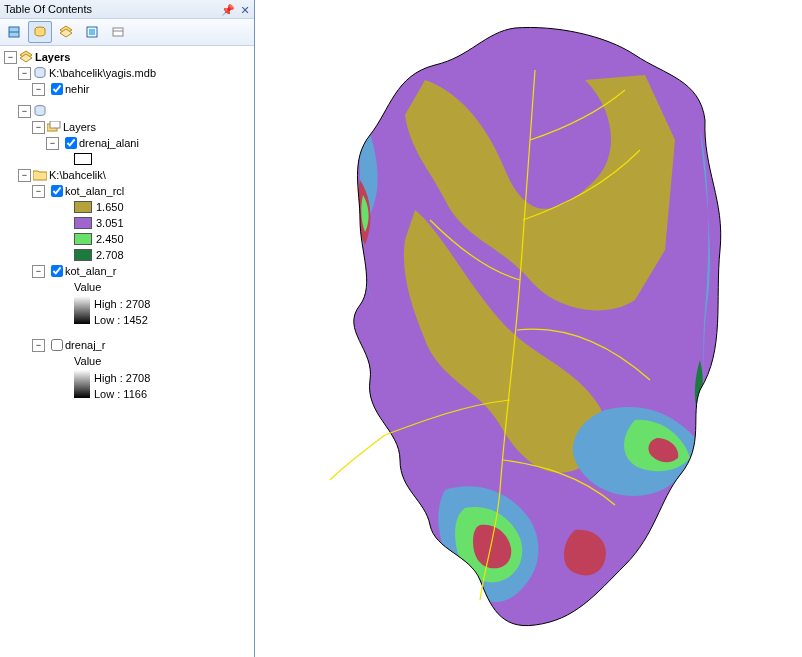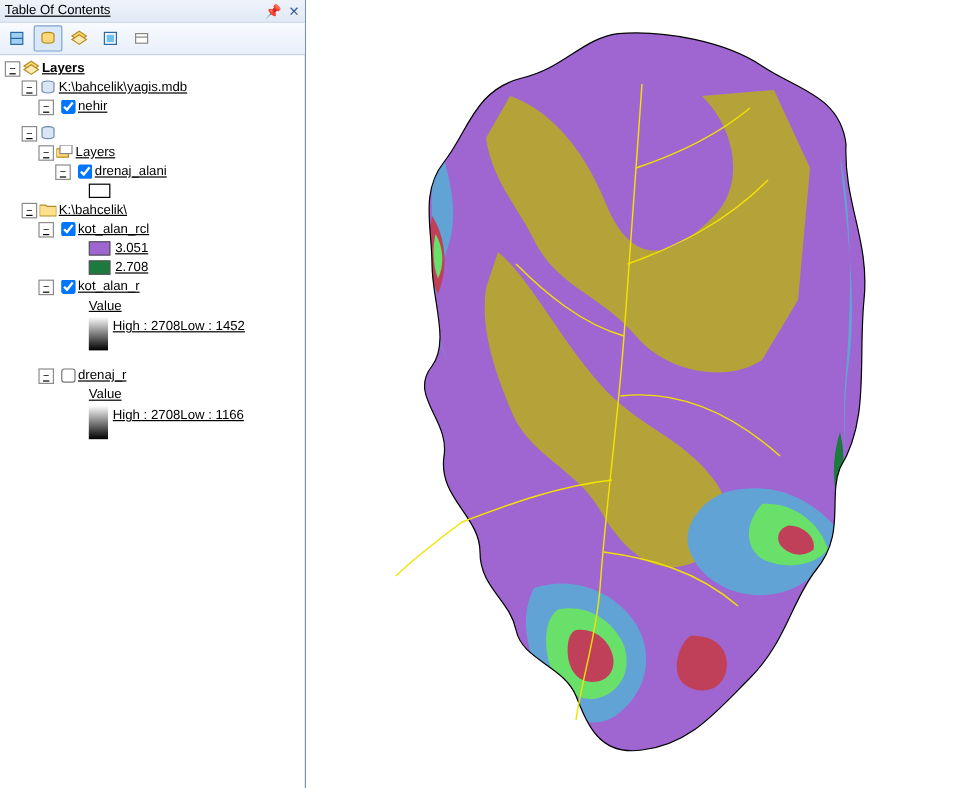--- a/index.html
+++ b/index.html
@@ -1,31 +1,31 @@
 <!DOCTYPE html>
 <html><head>
 <meta charset="utf-8">
 <style>
 html,body{margin:0;padding:0;font-family:Tahoma,Verdana,Segoe UI,sans-serif;font-size:11px;color:#000;background:#fff;}
-.panel{width:255px;height:657px;border-right:1px solid #7593b8;display:inline-block;vertical-align:top;background:#fff;box-sizing:border-box;text-decoration:underline;}
+.panel{width:255px;height:657px;border-right:1px solid #7593b8;display:inline-block;vertical-align:top;background:#fff;box-sizing:border-box;}
 .panel-title{background:linear-gradient(#eef3fb,#e0e9f5);height:18px;line-height:18px;padding:0 4px;border-bottom:1px solid #c5d3e6;position:relative;}
 .panel-title .icon{position:absolute;right:2px;top:1px;}
 .panel-title .icon span{display:inline-block;width:14px;text-align:center;color:#3b5998;}
 .toolbar{background:linear-gradient(#f9fbfe,#e8effa);height:24px;border-bottom:1px solid #c5d3e6;padding:1px 2px;display:flex;gap:2px;align-items:center;}
 .tbtn{width:22px;height:20px;border:1px solid transparent;border-radius:2px;display:flex;align-items:center;justify-content:center;}
 .tbtn.sel{border:1px solid #7da2ce;background:#dbe8f9;}
 .tree{padding:3px 2px 3px 4px;line-height:16px;}
 .row{display:flex;align-items:center;height:16px;white-space:nowrap;}
 .ex{width:11px;height:11px;border:1px solid #8b8b8b;display:inline-flex;align-items:center;justify-content:center;font-size:9px;line-height:9px;margin-right:2px;color:#000;}
 .sp{display:inline-block;width:14px;}
 .ck{width:12px;height:12px;margin-right:2px;}
 .sw{display:inline-block;width:16px;height:10px;border:1px solid #555;margin-right:4px;vertical-align:middle;}
 .grad{display:inline-block;width:16px;height:28px;background:linear-gradient(#fff,#000);margin-right:4px;vertical-align:top;}
 .gradbox{display:flex;align-items:flex-start;}
-.gradlabels{display:flex;flex-direction:row;justify-content:space-between;height:30px;font-size:11px;}
+.gradlabels{display:flex;flex-direction:column;justify-content:space-between;height:30px;font-size:11px;}
 .ficon{display:inline-flex;width:14px;height:14px;margin-right:2px;align-items:center;justify-content:center;}
 .map{display:inline-block;width:545px;height:657px;vertical-align:top;position:relative;}
 .map svg{position:absolute;left:50px;top:20px;}
 </style>
 </head>
 <body>
 
 
 
 <div class="panel">
@@ -158,22 +158,40 @@
       <input type="checkbox" class="ck" checked="" style="">
       <span>kot_alan_rcl</span>
     </div>
     <div id="classrows">
         <div class="row">
           <span class="sp"></span>
           <span class="sp"></span>
           <span class="sp"></span>
           <span class="sp"></span>
           <span class="sp"></span>
+          <span class="sw" style="background:#b5a33a"></span>
+          <span>1.650</span>
+        </div>
+        <div class="row">
+          <span class="sp"></span>
+          <span class="sp"></span>
+          <span class="sp"></span>
+          <span class="sp"></span>
+          <span class="sp"></span>
           <span class="sw" style="background:#9f66d2"></span>
           <span>3.051</span>
+        </div>
+        <div class="row">
+          <span class="sp"></span>
+          <span class="sp"></span>
+          <span class="sp"></span>
+          <span class="sp"></span>
+          <span class="sp"></span>
+          <span class="sw" style="background:#69e069"></span>
+          <span>2.450</span>
         </div>
         <div class="row">
           <span class="sp"></span>
           <span class="sp"></span>
           <span class="sp"></span>
           <span class="sp"></span>
           <span class="sp"></span>
           <span class="sw" style="background:#1c7a3e"></span>
           <span>2.708</span>
         </div>

